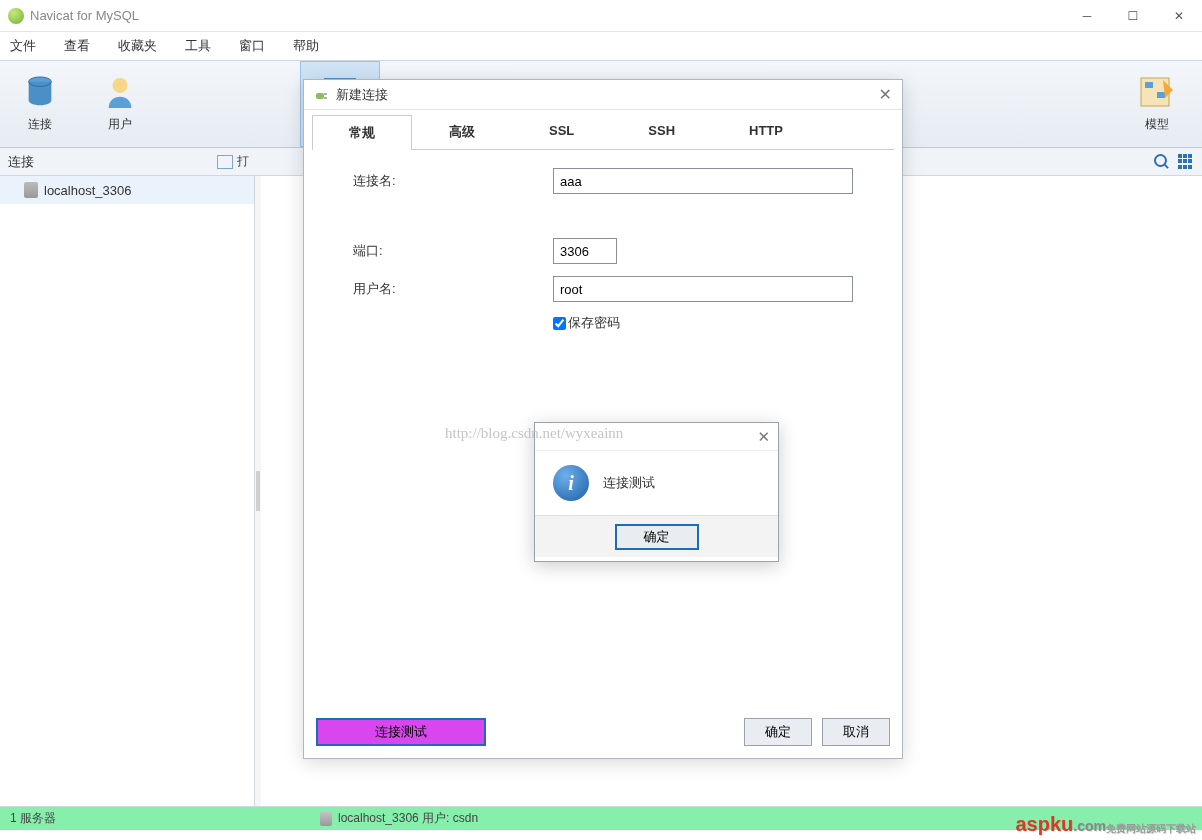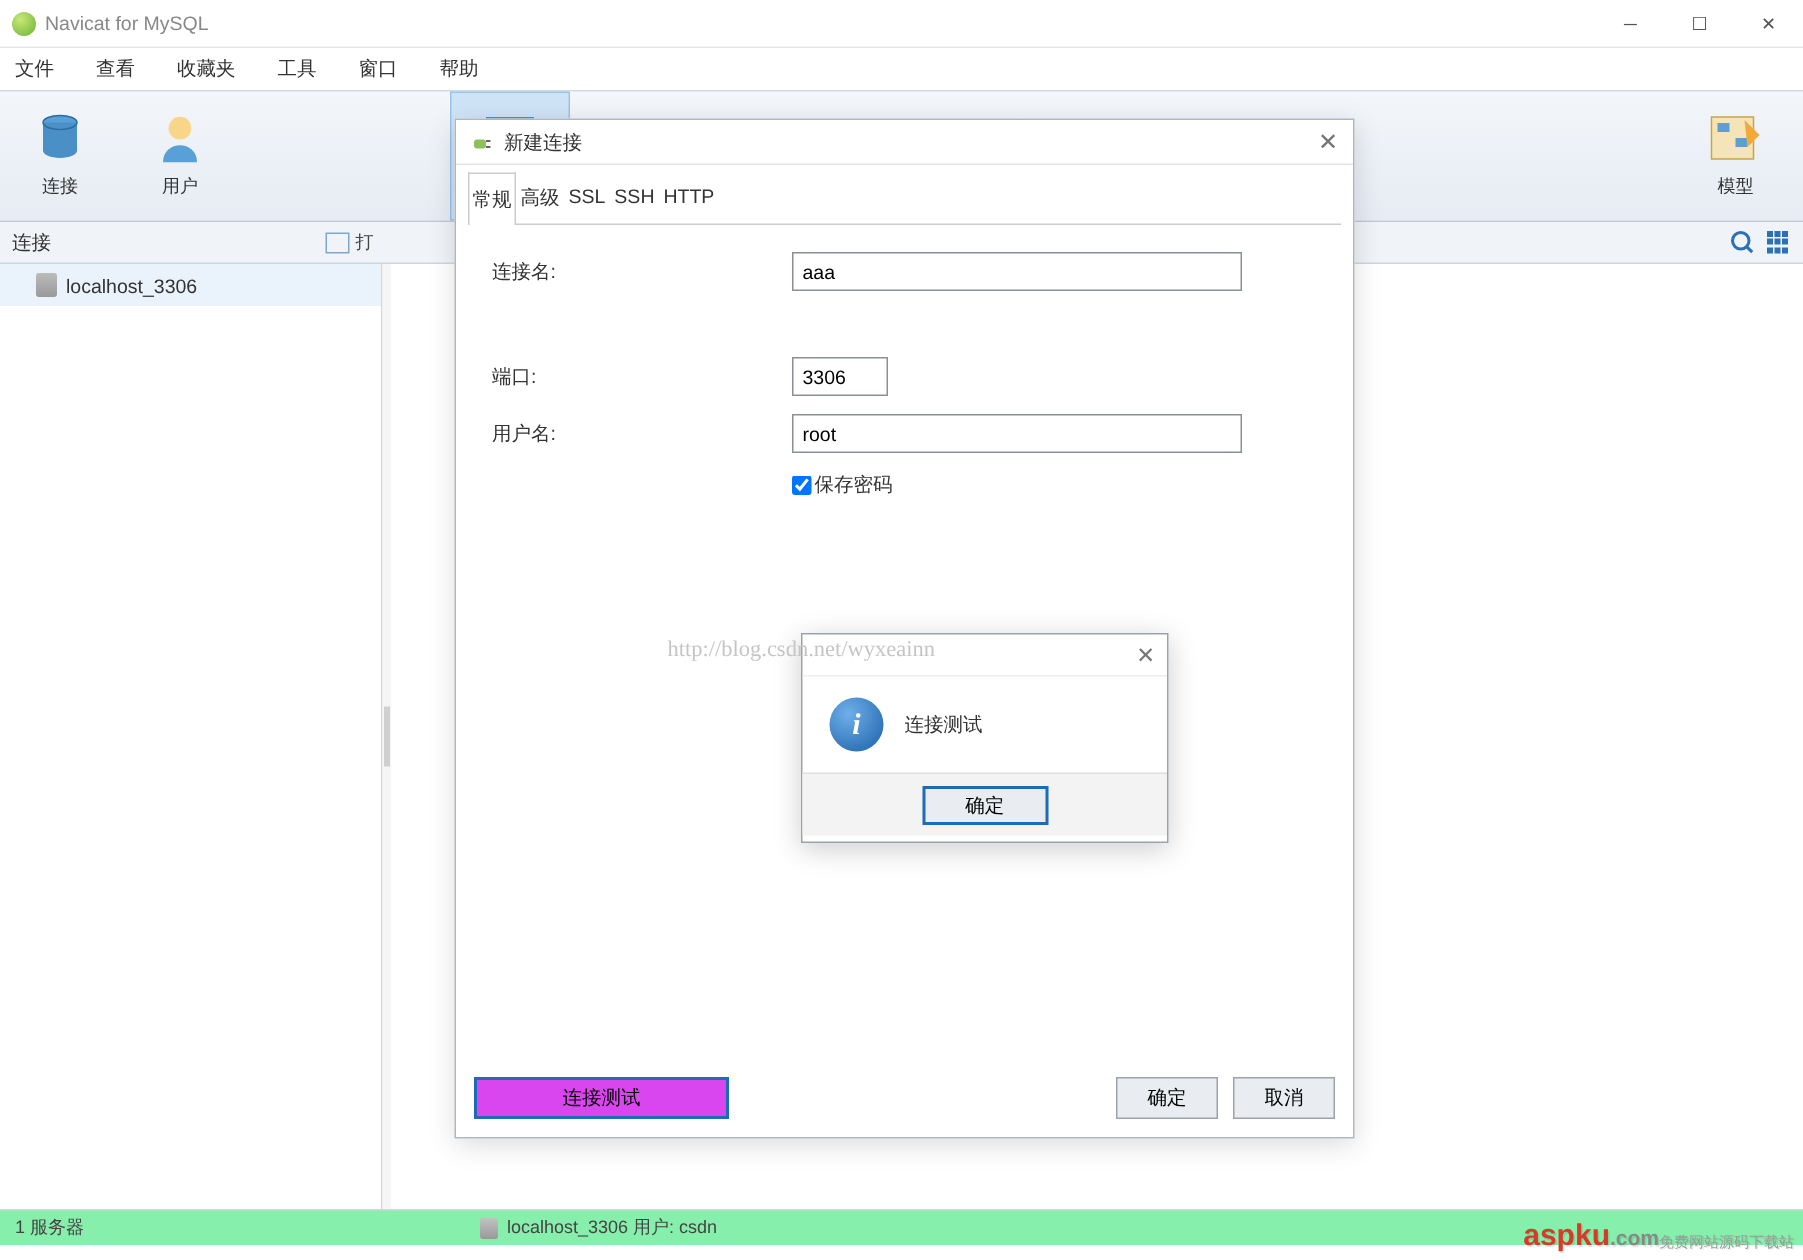--- a/index.html
+++ b/index.html
@@ -44,23 +44,23 @@
 .statusbar .left { padding: 0 10px; width: 320px; }
 .statusbar .mid { flex:1; display:flex; align-items:center; gap:6px; }
 .statusbar .db-tiny { width:12px; height:14px; background:linear-gradient(#c2c2c2,#999); border-radius:2px; }
 
 
 .dialog { position: absolute; left: 303px; top: 79px; width: 600px; height: 680px; background: #fff; border: 1px solid #aeb7bf; box-shadow: 0 4px 18px rgba(0,0,0,0.15); z-index: 20; }
 .dialog .dlg-title { height: 30px; display:flex; align-items:center; padding: 0 10px; border-bottom:1px solid #e3e3e3; }
 .dialog .dlg-title .dlg-icon { width:16px; height:16px; margin-right:6px; }
 .dialog .dlg-title .close { margin-left:auto; color:#777; font-size:16px; }
 .dialog .tabs { display:flex; border-bottom:1px solid #ccc; margin: 4px 8px 0 8px; }
-.dialog .tabs .tab { padding: 8px 2px; font-size:13px; color:#333; border:1px solid transparent; border-bottom:none; }
+.dialog .tabs .tab { padding: 8px 36px; font-size:13px; color:#333; border:1px solid transparent; border-bottom:none;font-weight:bold; }
 .dialog .tabs .tab.active { border-color:#ccc; background:#fff; position:relative; top:1px; }
-.dialog .form { padding: 18px 24px; }
+.dialog .form { padding: 18px 24px; margin-left: 25px; }
 .dialog .row { display:flex; align-items:center; margin-bottom: 12px; }
 .dialog .row.gap-lg { margin-bottom: 44px; }
 .dialog .row label { width: 200px; font-size:13px; }
 .dialog .row input[type=text], .dialog .row input[type=password] { border:1px solid #8a9096; padding:4px 6px; font-size:13px; height:26px; }
 .dialog .row .w300 { width: 300px; }
 .dialog .row .w60 { width: 64px; }
 .dialog .check-row { margin-left: 200px; display:flex; align-items:center; gap:2px; font-size:13px; }
 .dialog .footer { position:absolute; bottom:12px; left:12px; right:12px; display:flex; gap:10px; }
 .dialog .footer button { height: 28px; padding: 0 20px; font-size:13px; background:#e9edf1; border:1px solid #9aa3ab; cursor:pointer; }
 .dialog .footer .test { border:2px solid #1e6bb8; background:#d946ef; width:170px; }
@@ -69,21 +69,21 @@
 
 .msgbox { position:absolute; left:230px; top:342px; width:245px; height:140px; background:#fff; border:1px solid #9aa3ab; box-shadow: 0 4px 18px rgba(0,0,0,0.2); z-index:30; }
 .msgbox .mb-title { height:28px; display:flex; align-items:center; justify-content:flex-end; padding:0 8px; border-bottom:1px solid #eee; }
 .msgbox .mb-title .close { color:#777; font-size:15px; }
 .msgbox .mb-body { display:flex; align-items:center; gap:14px; padding: 14px 18px; }
 .msgbox .info-icon { width:36px; height:36px; border-radius:50%; background: radial-gradient(circle at 35% 30%, #6fb0ea, #1a5fa8); display:flex; align-items:center; justify-content:center; color:#fff; font-family: Georgia, serif; font-style: italic; font-weight:bold; font-size:20px; }
 .msgbox .mb-foot { border-top:1px solid #e0e0e0; background:#f3f3f3; height:42px; display:flex; align-items:center; justify-content:center; }
 .msgbox .mb-foot button { width:84px; height:26px; border:2px solid #1e6bb8; background:#e9edf1; font-size:13px; cursor:pointer; }
 
 .watermark { position:absolute; right:6px; bottom:6px; font-size:20px; font-weight:bold; color:#d83a28; z-index:50; text-shadow:1px 1px 0 rgba(0,0,0,0.1); pointer-events:none; display:flex; align-items:flex-end; flex-direction:row; line-height:1; }
-.watermark .dom { font-size:10px; color:#999; font-weight:normal;margin-top:24px; }
+.watermark .dom { font-size:10px; color:#999; font-weight:bold;margin-top:24px; }
 .watermark-url { position:absolute; left: 445px; top: 425px; color:#c5c5c5; font-size:15px; font-family: "SimSun", serif; z-index:25; pointer-events:none; }
 
 .search-icon { width:16px; height:16px; display:inline-block; position:relative; }
 .search-icon::before { content:""; position:absolute; width:9px; height:9px; border:2px solid #2a72b5; border-radius:50%; left:0; top:0; }
 .search-icon::after { content:""; position:absolute; width:6px; height:2px; background:#2a72b5; transform:rotate(45deg); left:9px; top:11px; }
 .grid-icon { width:16px; height:16px; display:inline-flex; flex-wrap:wrap; gap:1px; }
 .grid-icon span { width:4px; height:4px; background:#2a72b5; }
 </style>
 </head>
 <body>

